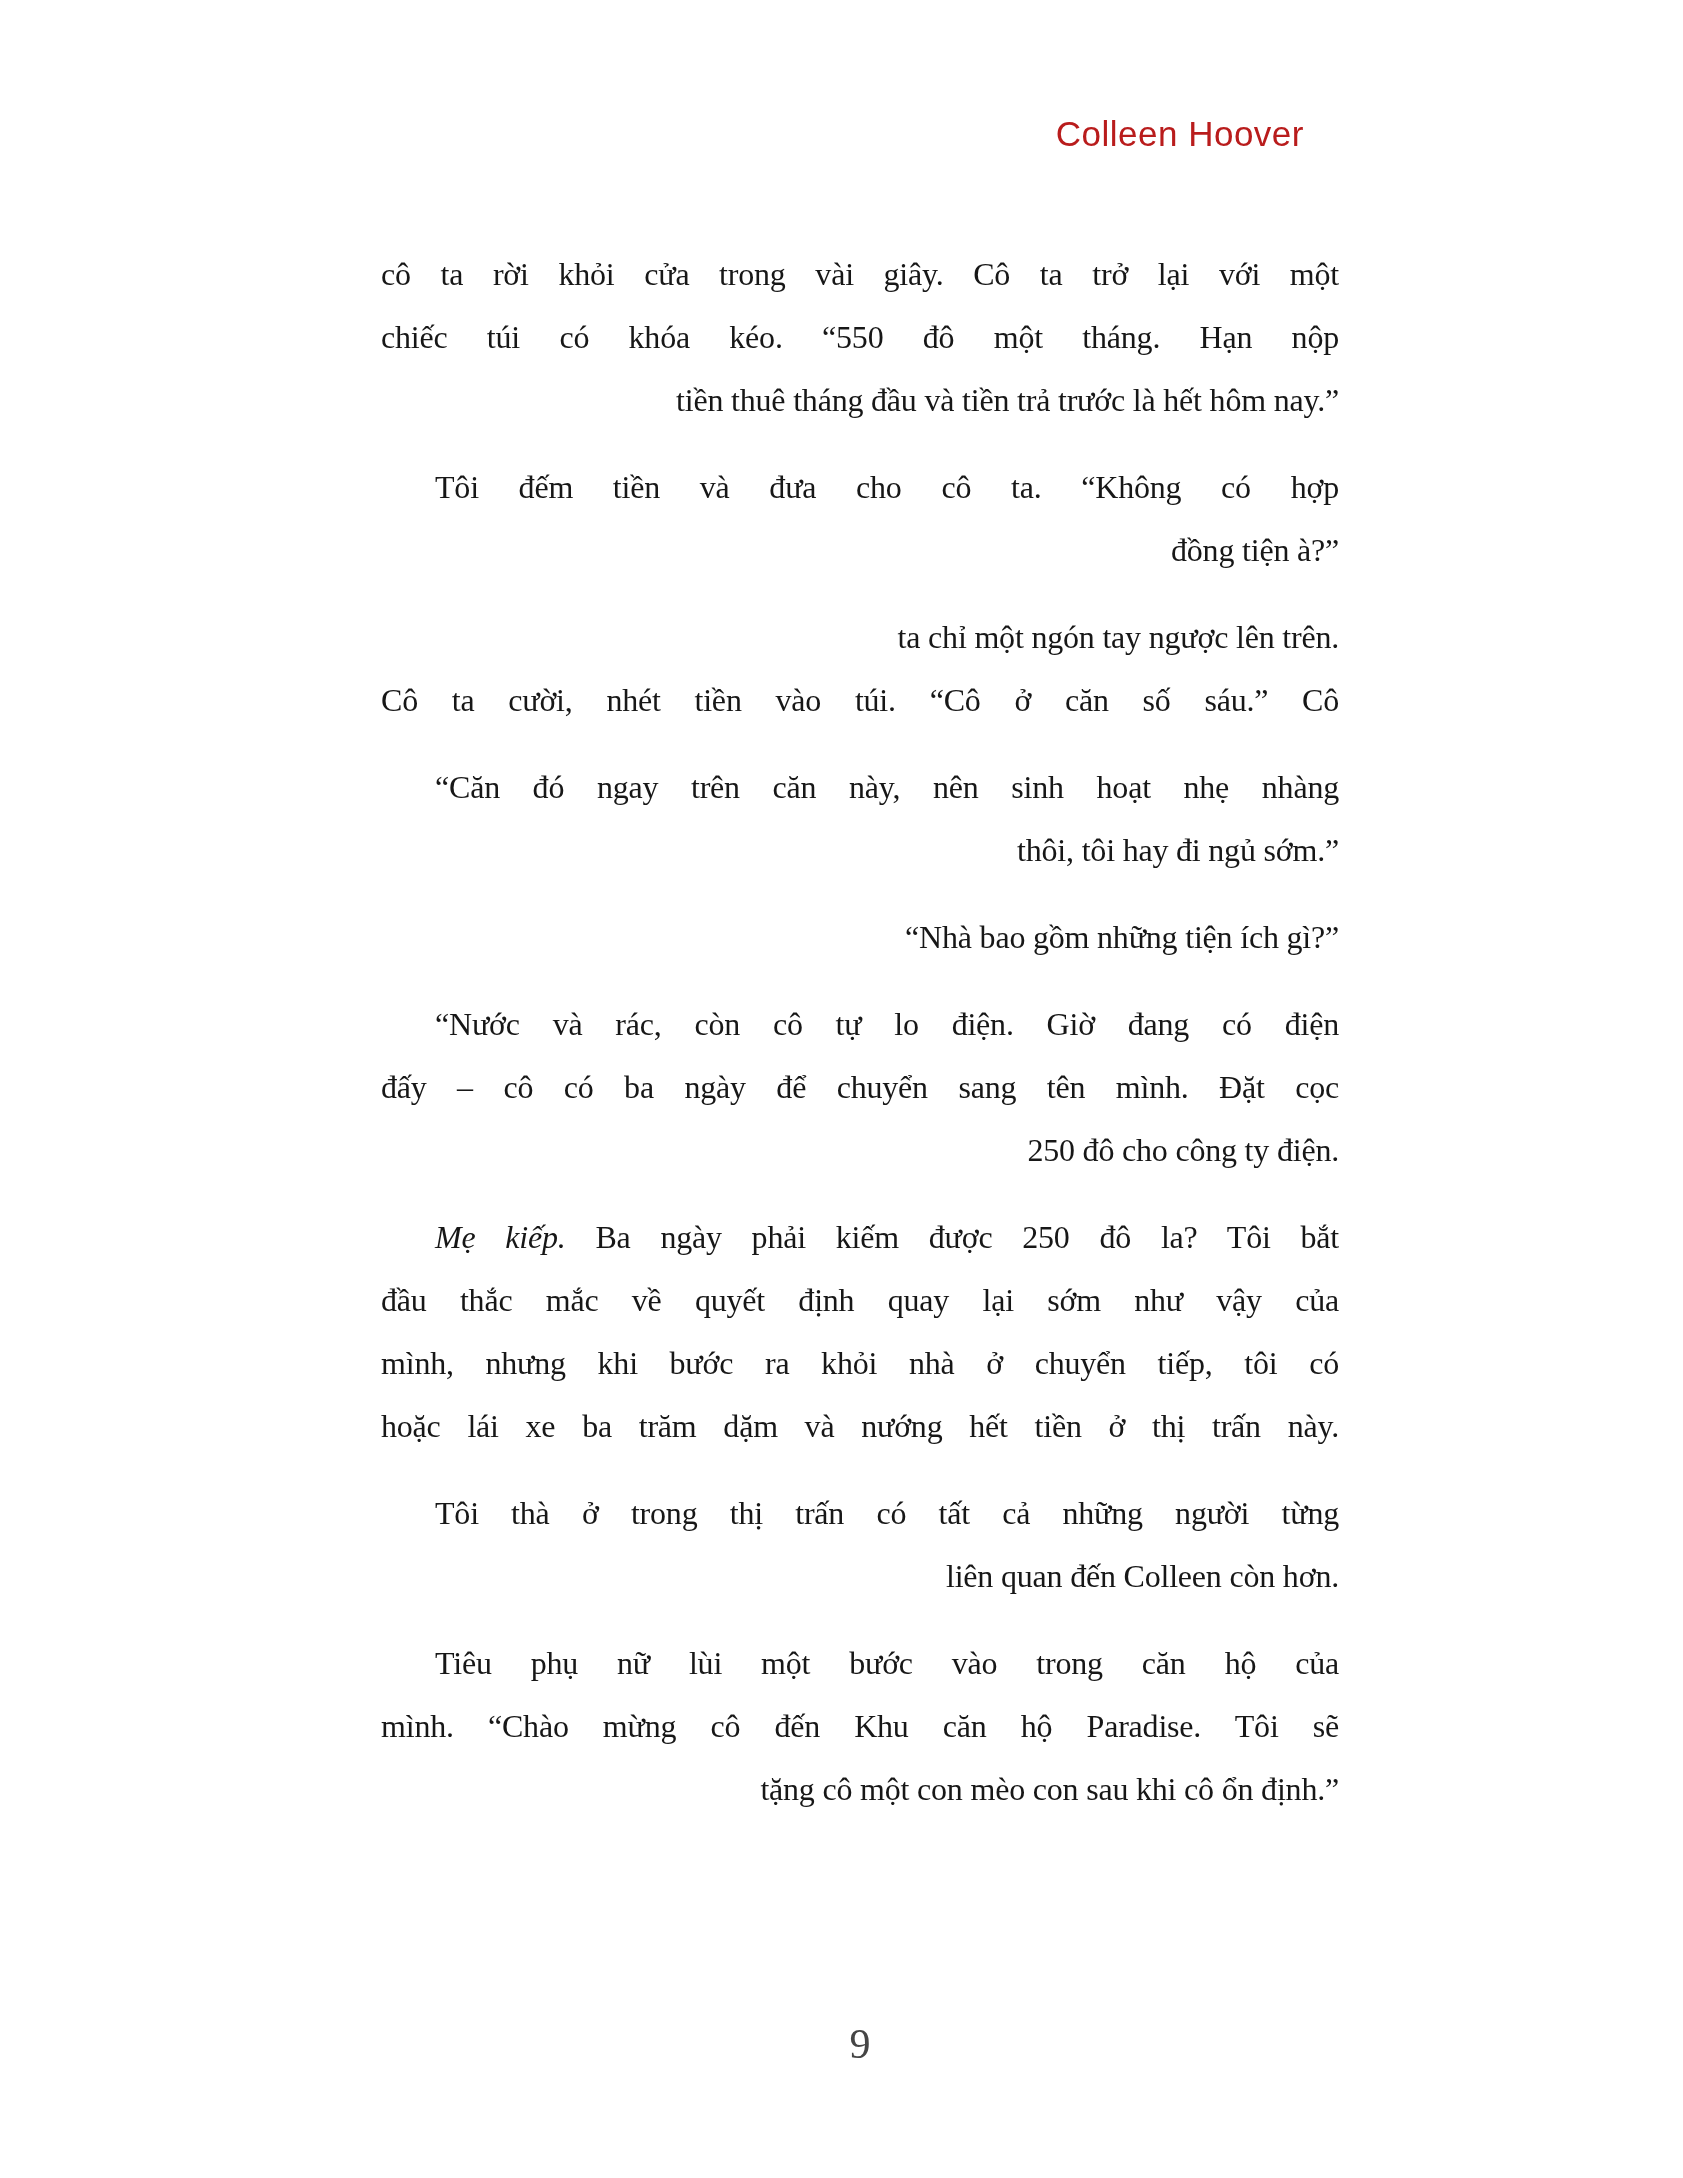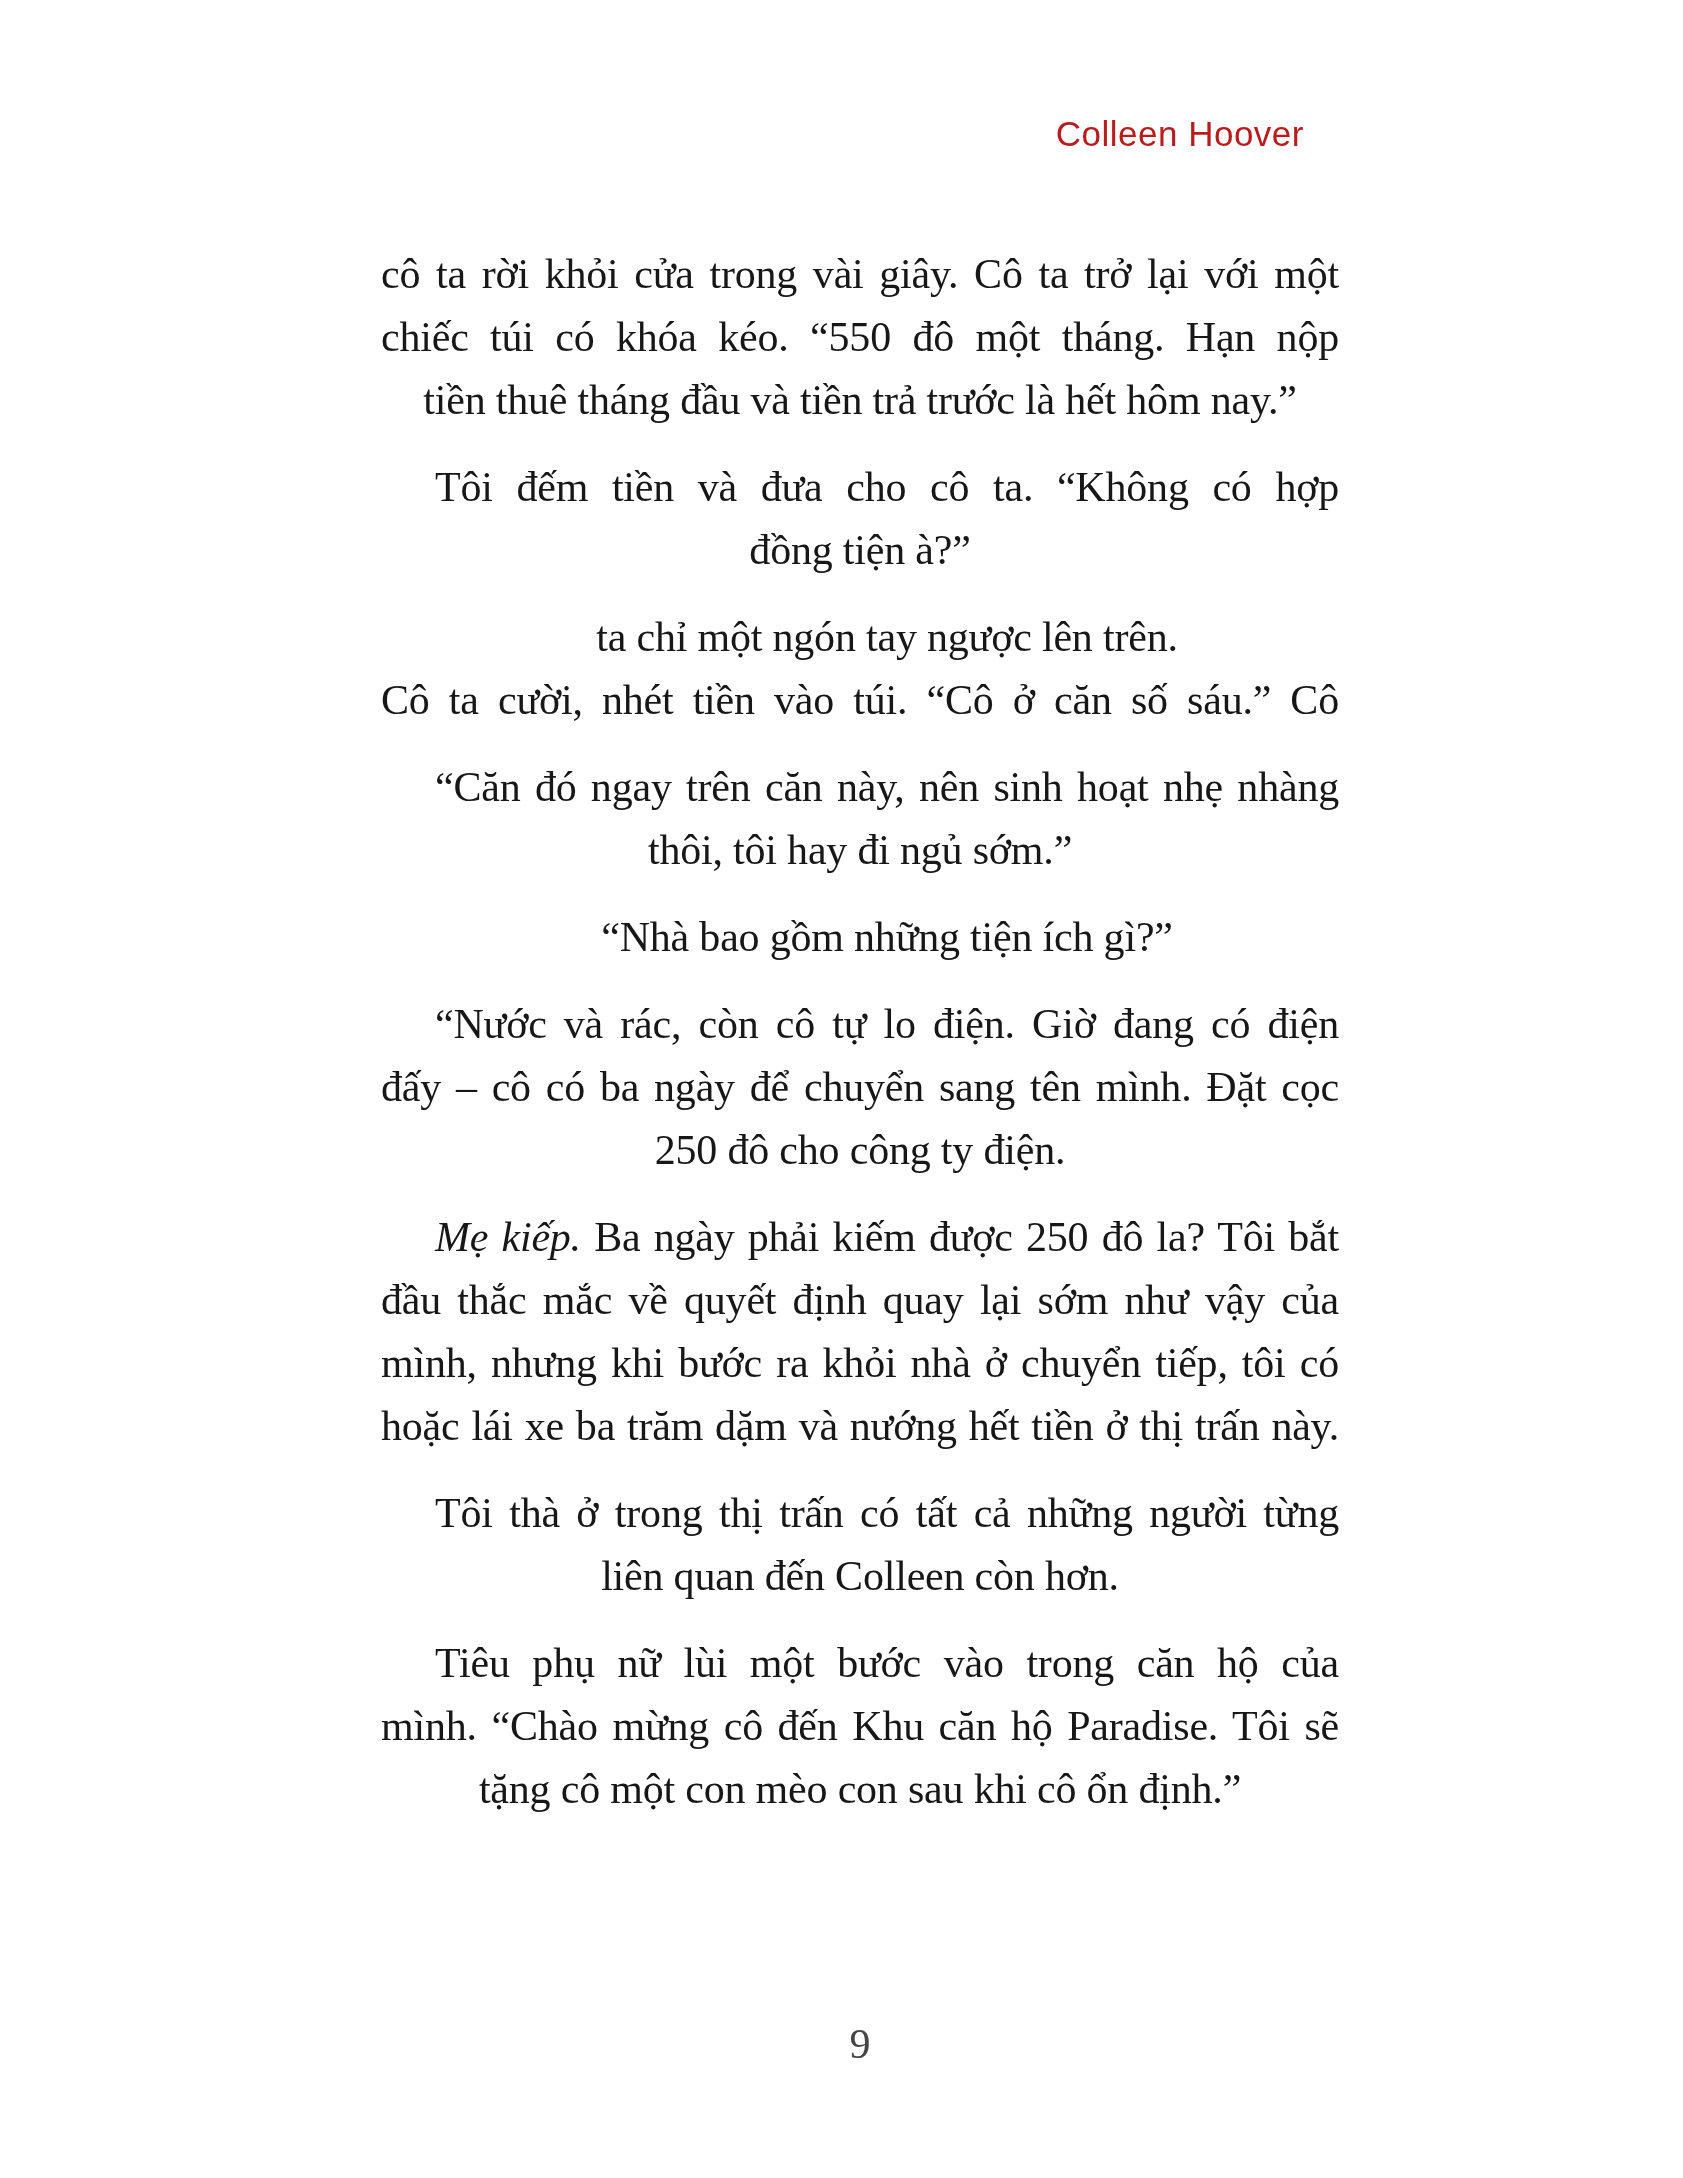--- a/index.html
+++ b/index.html
@@ -22,32 +22,32 @@
     line-height: 38px;
     letter-spacing: 0.5px;
     color: #b91c1c;
   }
   .text-block {
     position: absolute;
     left: 381px;
     top: 243px;
     width: 958px;
     color: #171717;
-    font-size: 42px;
+    font-size: 32px;
     line-height: 63px;
     letter-spacing: -0.2px;
     font-family: Liberation Serif, serif;
   }
   .para { margin: 0 0 24px 0; }
   .para:last-child { margin-bottom: 0; }
   .para.indent .line:first-child { text-indent: 54px; }
   .line {
     height: 63px;
     overflow: hidden;
-    text-align: center;
+    text-align: right;
     white-space: normal;
   }
   .line.j {
     text-align: justify;
     text-align-last: justify;
   }
   .line em { font-style: italic; }
   .page-number {
     position: absolute;
     top: 2020px;

